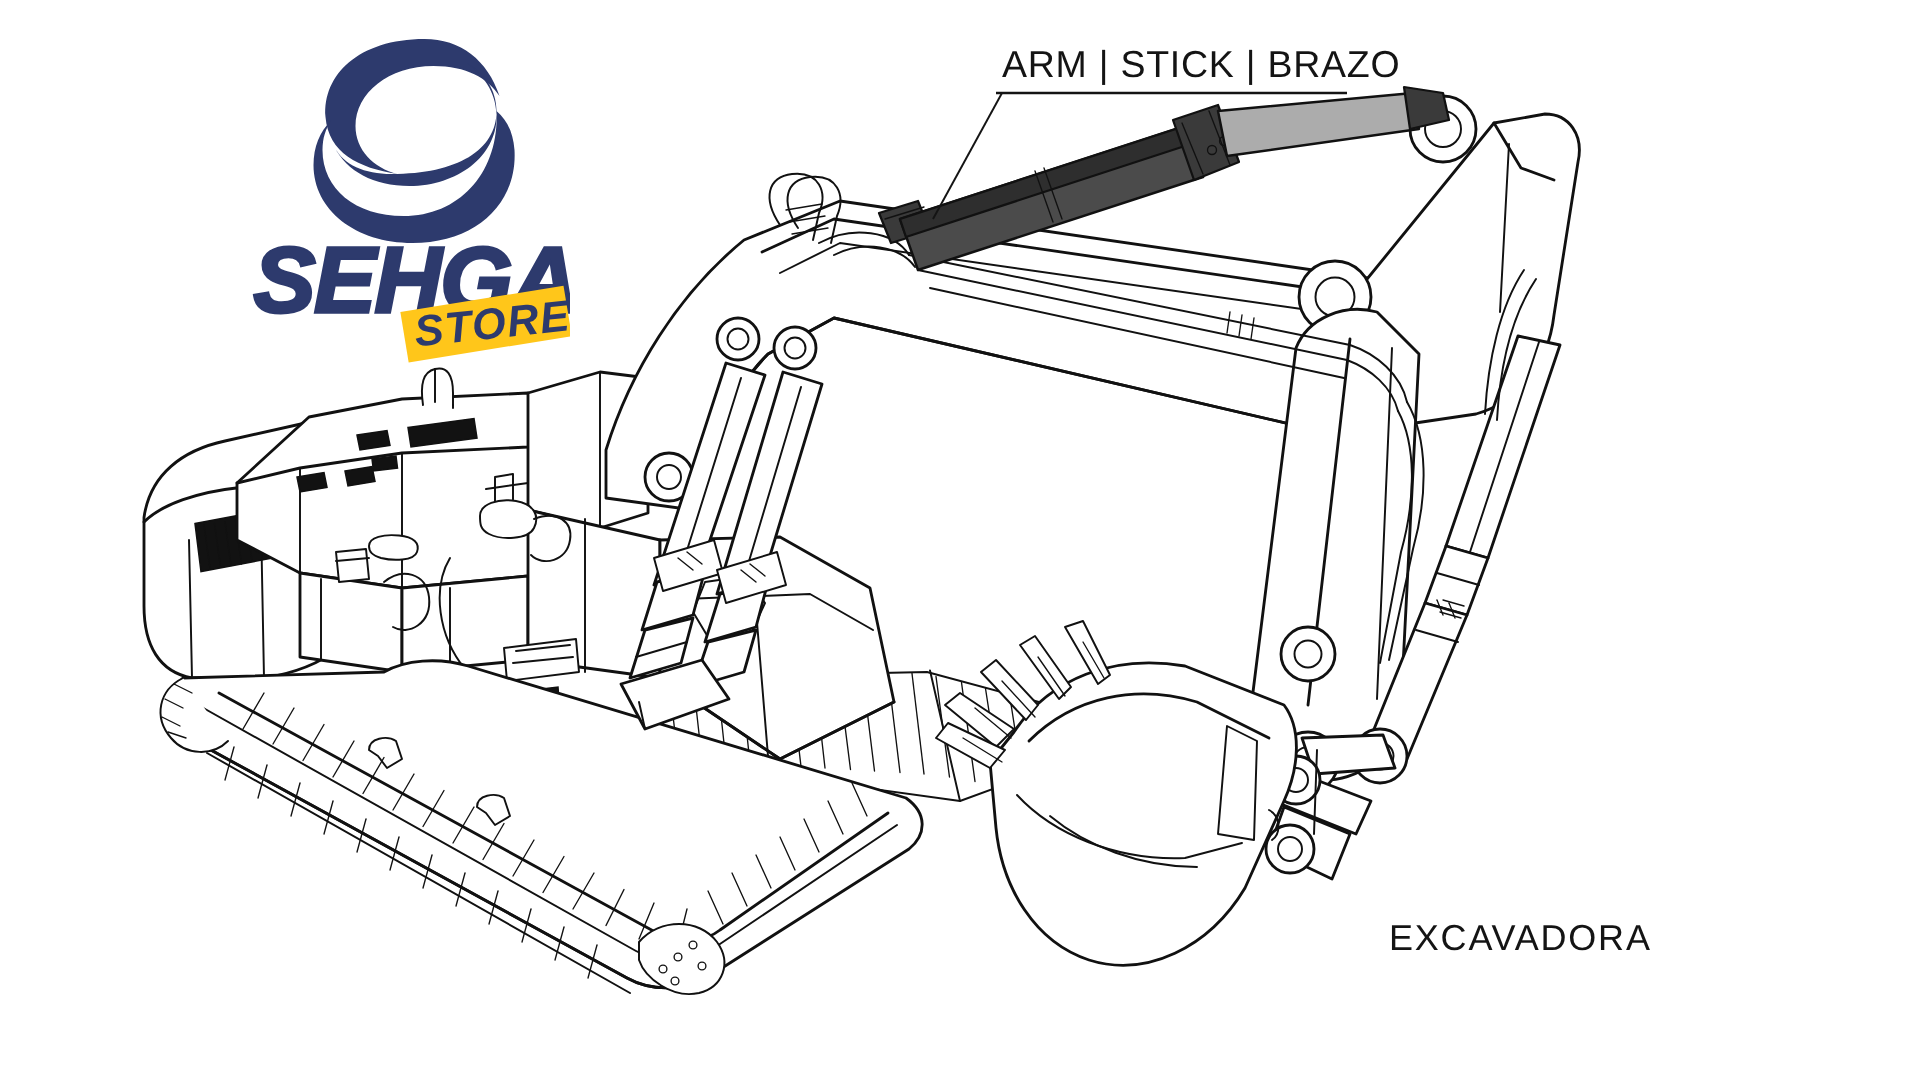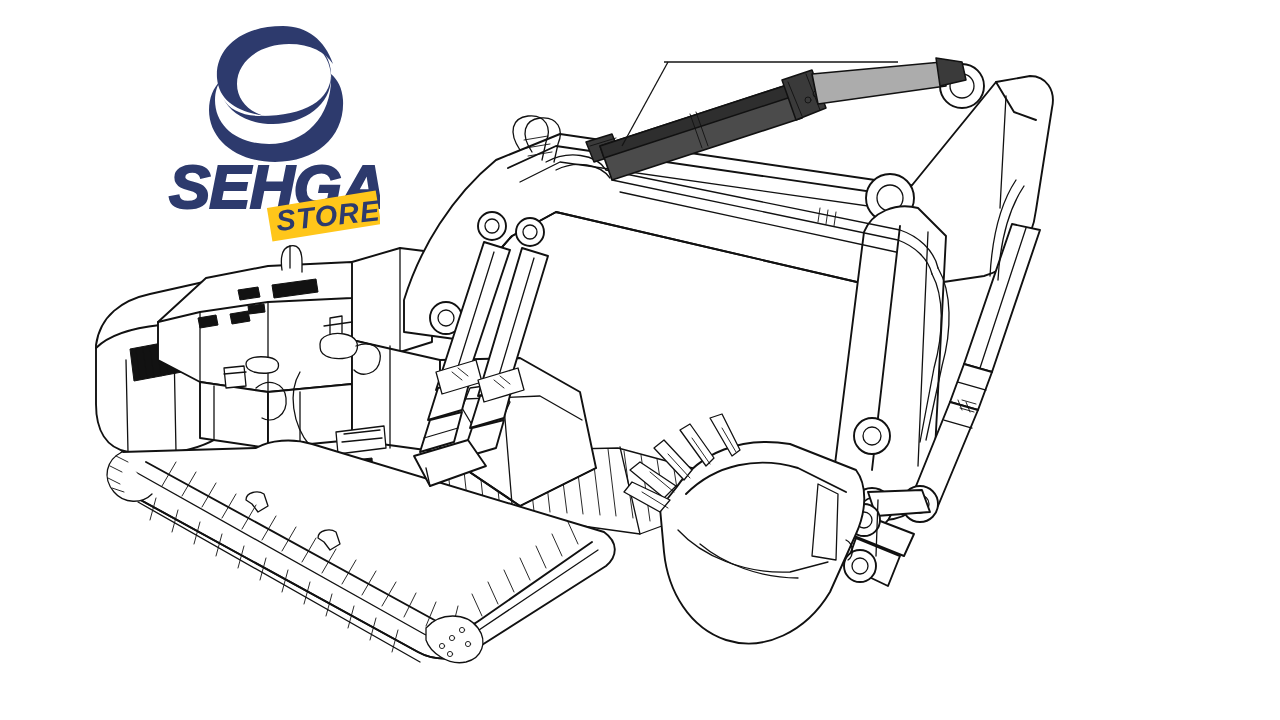--- a/index.html
+++ b/index.html
@@ -555,15 +555,17 @@
 
       <text class="logo-wordmark" x="4" y="188" font-size="62">SEHGA</text>
 
       <g transform="rotate(-6 160 205)">
         <path class="logo-yellow" d="M104 182 L214 176 L216 210 L106 216 Z"></path>
         <text class="logo-store" x="112" y="206" font-size="29">STORE</text>
       </g>
     </svg>
   </div>
 
-
+  <div class="callout-text" id="arm-label">ARM | STICK | BRAZO</div>
+
+  <div class="callout-text" id="excavadora-label">EXCAVADORA</div>
 
 </div>
 
 </body></html>

